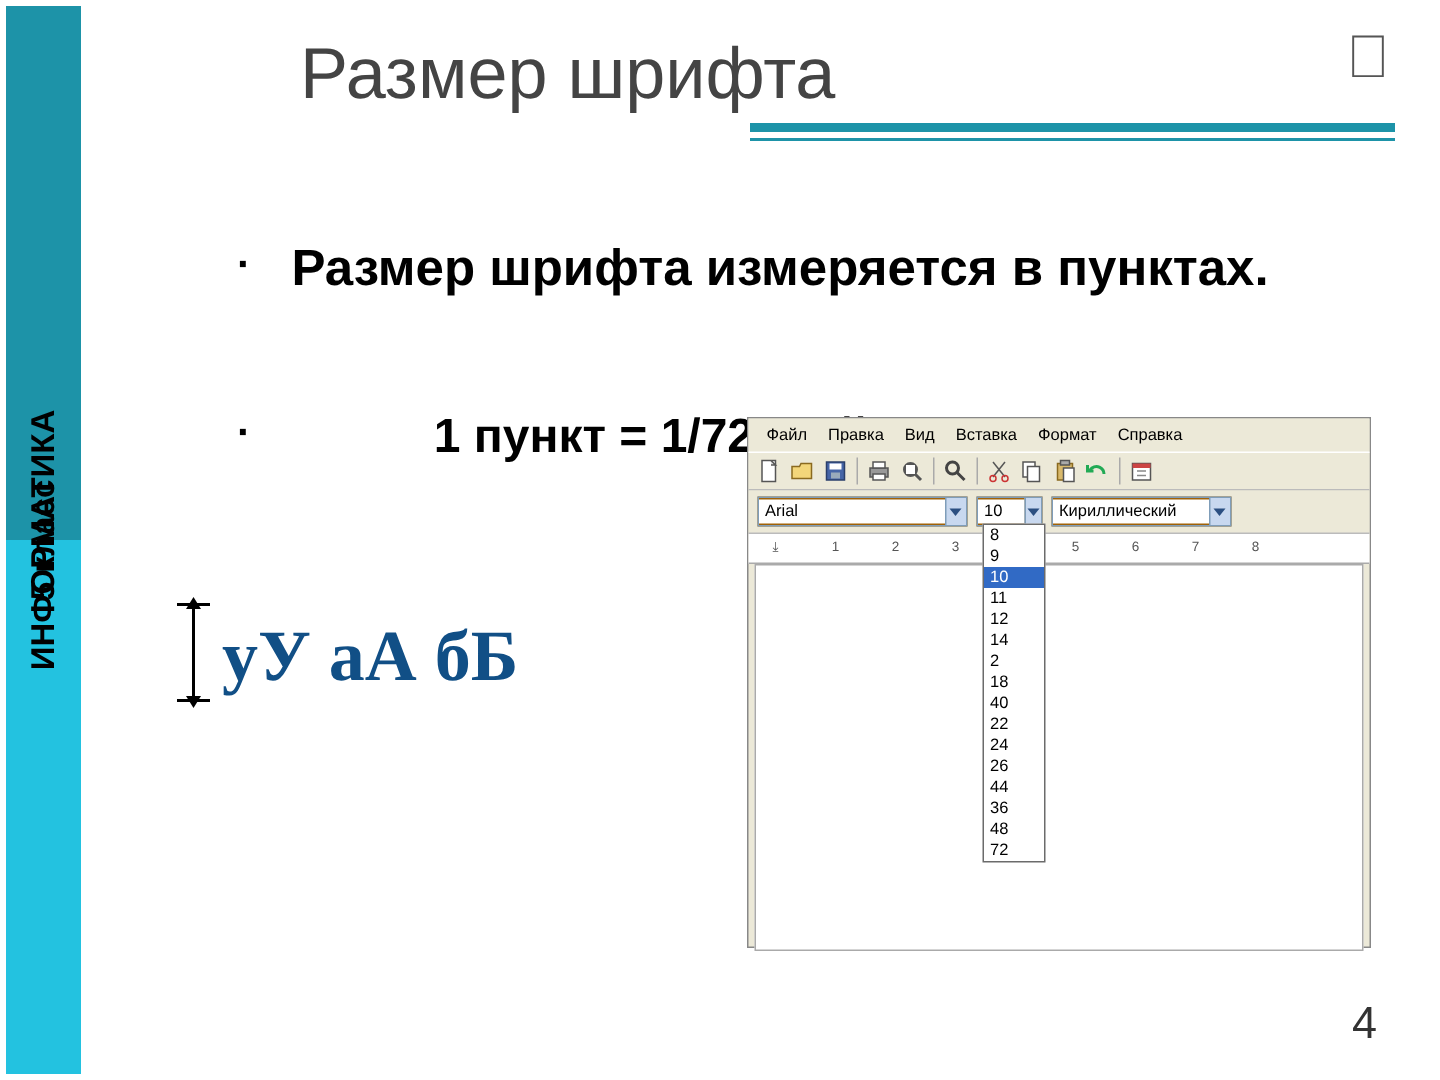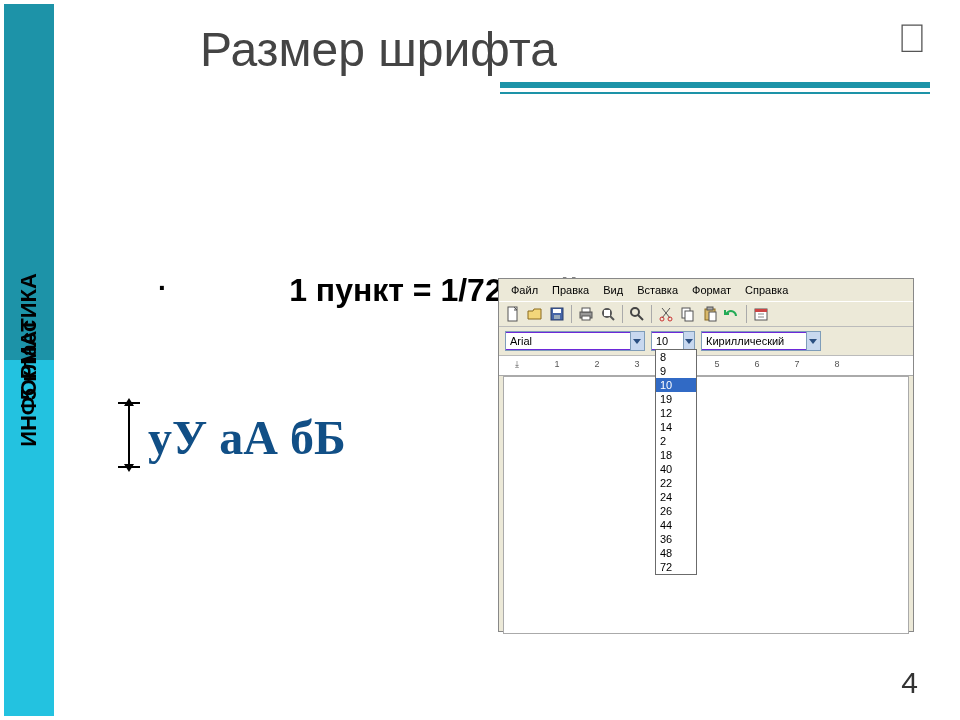--- a/index.html
+++ b/index.html
@@ -153,21 +153,21 @@
   }
   .formatbar {
     display:flex; align-items:center; gap:6px;
     padding: 4px 6px;
     background:#ece9d8;
     border-bottom:1px solid #bbb;
   }
   .combo {
     display:flex; align-items:center;
     border:1px solid #7f9db9;
-    background:#6d28d9;
+    background:#a16207;
     height:20px;
   }
   .combo input {
     border:none; outline:none;
     font-size:11px; padding:2px 4px;
     width: 100%;
     background:#fff;
     font-family: Tahoma, Arial, sans-serif;
   }
   .combo .arrow {
@@ -237,20 +237,21 @@
     <div class="strip-bot">
       <span class="vert-label vert-bot">ИНФОРМАТИКА</span>
     </div>
   </div>
 
   <div class="title">Размер шрифта</div>
   <div class="title-underline"></div>
   <div class="title-underline2"></div>
   <div class="corner-glyph">⎕</div>
 
+  <div class="bullet1">Размер шрифта измеряется в пунктах.</div>
   <div class="bullet2">1 пункт = 1/72 дюйма (0,3 мм)</div>
 
   <div class="bracket">
     <div class="atop"></div>
       <div class="htop"></div>
     <div class="vline"></div>
     <div class="hbot"></div>
       <div class="abot"></div>
   </div>
   <div class="sample">уУ аА бБ</div>
@@ -354,21 +355,21 @@
         <span style="left:338px">8</span>
       </div>
     </div>
 
     <div class="doc-area"></div>
 
     <div class="size-drop">
       <div>8</div>
       <div>9</div>
       <div class="sel">10</div>
-      <div>19</div>
+      <div>11</div>
       <div>12</div>
       <div>14</div>
       <div>2</div>
       <div>18</div>
       <div>40</div>
       <div>22</div>
       <div>24</div>
       <div>26</div>
       <div>44</div>
       <div>36</div>

